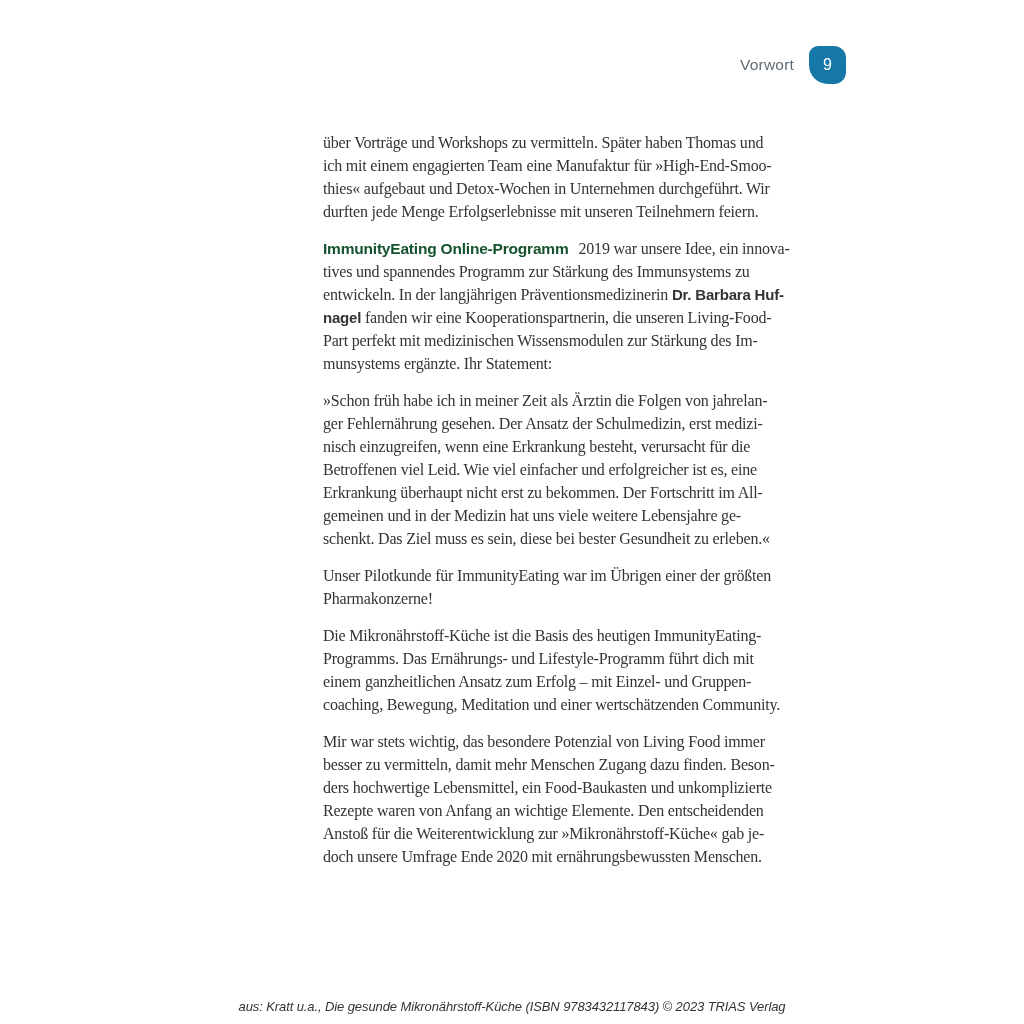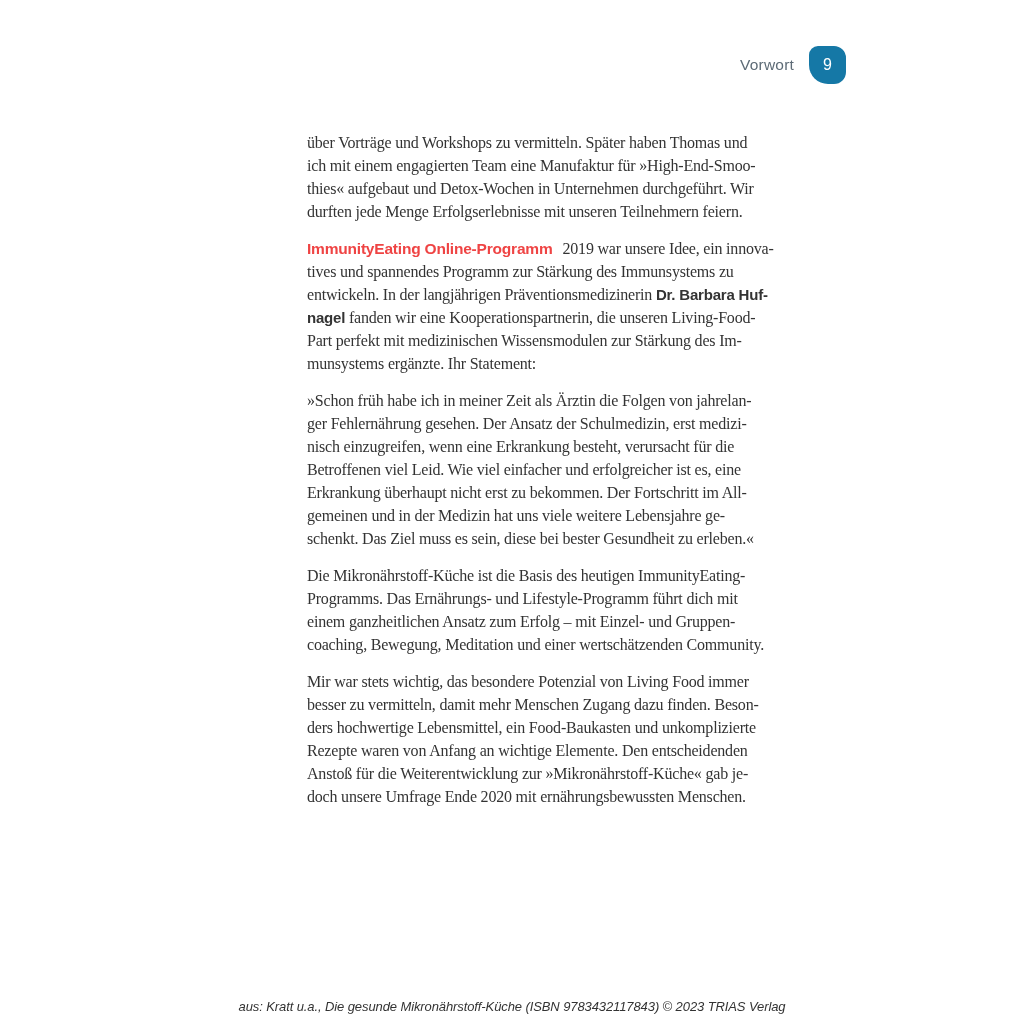--- a/index.html
+++ b/index.html
@@ -44,35 +44,35 @@
     color: #ffffff;
   }
   
   .text-column {
     position: absolute;
     left: 307px;
     top: 131px;
     width: 505px;
   }
   .para {
-    margin: 0 0 14px 0;
+    margin: 0 0 14px 16px;
     font-family: "Liberation Serif", serif;
     font-size: 16px;
     line-height: 23px;
     letter-spacing: -0.2px;
     color: #333333;
     white-space: pre;
   }
   .seg-body { white-space: pre; }
   .seg-heading {
     font-family: "Liberation Sans", sans-serif;
     font-weight: 700;
     font-size: 15.5px;
     letter-spacing: -0.2px;
-    color: #ef4444;
+    color: #14532d;
     margin-right: 10px;
   }
   .seg-boldsans {
     font-family: "Liberation Sans", sans-serif;
     font-weight: 700;
     font-size: 15px;
     color: #333333;
     white-space: pre;
   }
   
@@ -114,20 +114,22 @@
 nagel</span><span class="seg-body"> fanden wir eine Kooperationspartnerin, die unseren Living-Food-
 Part perfekt mit medizinischen Wissensmodulen zur Stärkung des Im-
 munsystems ergänzte. Ihr Statement:</span></p>
     <p class="para"><span class="seg-body">»Schon früh habe ich in meiner Zeit als Ärztin die Folgen von jahrelan-
 ger Fehlernährung gesehen. Der Ansatz der Schulmedizin, erst medizi-
 nisch einzugreifen, wenn eine Erkrankung besteht, verursacht für die
 Betroffenen viel Leid. Wie viel einfacher und erfolgreicher ist es, eine
 Erkrankung überhaupt nicht erst zu bekommen. Der Fortschritt im All-
 gemeinen und in der Medizin hat uns viele weitere Lebensjahre ge-
 schenkt. Das Ziel muss es sein, diese bei bester Gesundheit zu erleben.«</span></p>
+    <p class="para"><span class="seg-body">Unser Pilotkunde für ImmunityEating war im Übrigen einer der größten
+Pharmakonzerne!</span></p>
     <p class="para"><span class="seg-body">Die Mikronährstoff-Küche ist die Basis des heutigen ImmunityEating-
 Programms. Das Ernährungs- und Lifestyle-Programm führt dich mit
 einem ganzheitlichen Ansatz zum Erfolg – mit Einzel- und Gruppen-
 coaching, Bewegung, Meditation und einer wertschätzenden Community.</span></p>
     <p class="para"><span class="seg-body">Mir war stets wichtig, das besondere Potenzial von Living Food immer
 besser zu vermitteln, damit mehr Menschen Zugang dazu finden. Beson-
 ders hochwertige Lebensmittel, ein Food-Baukasten und unkomplizierte
 Rezepte waren von Anfang an wichtige Elemente. Den entscheidenden
 Anstoß für die Weiterentwicklung zur »Mikronährstoff-Küche« gab je-
 doch unsere Umfrage Ende 2020 mit ernährungsbewussten Menschen.</span></p>

